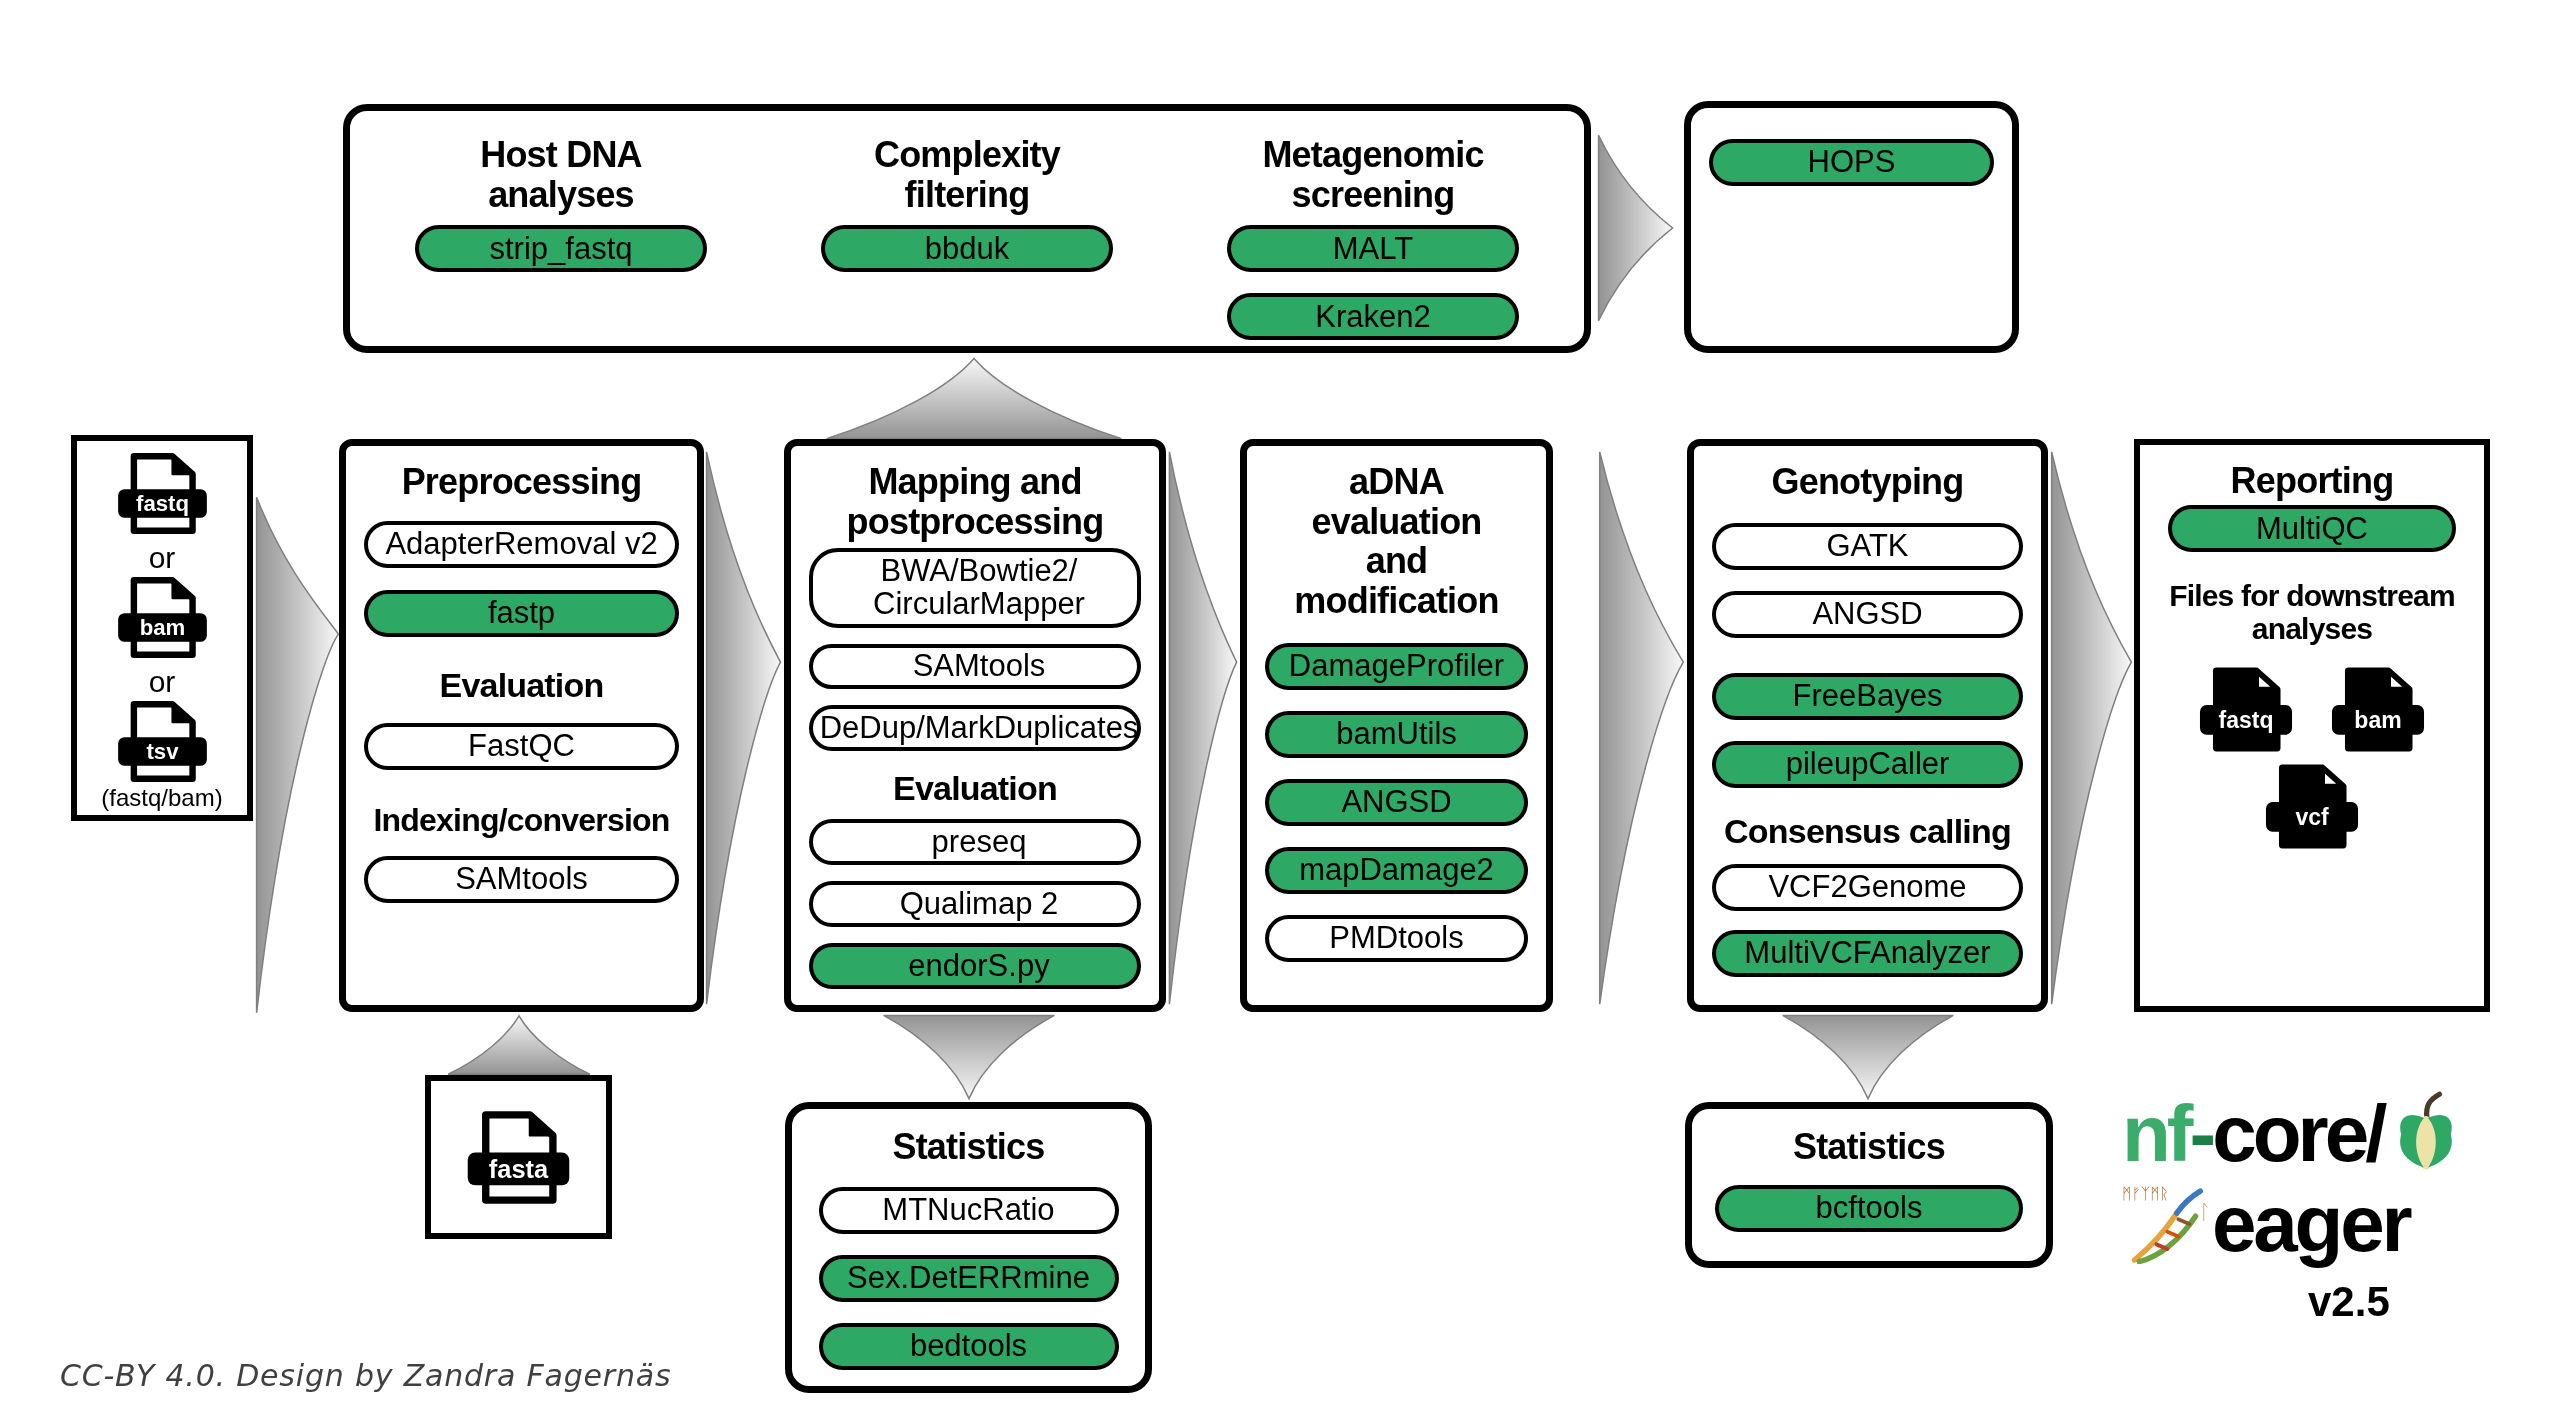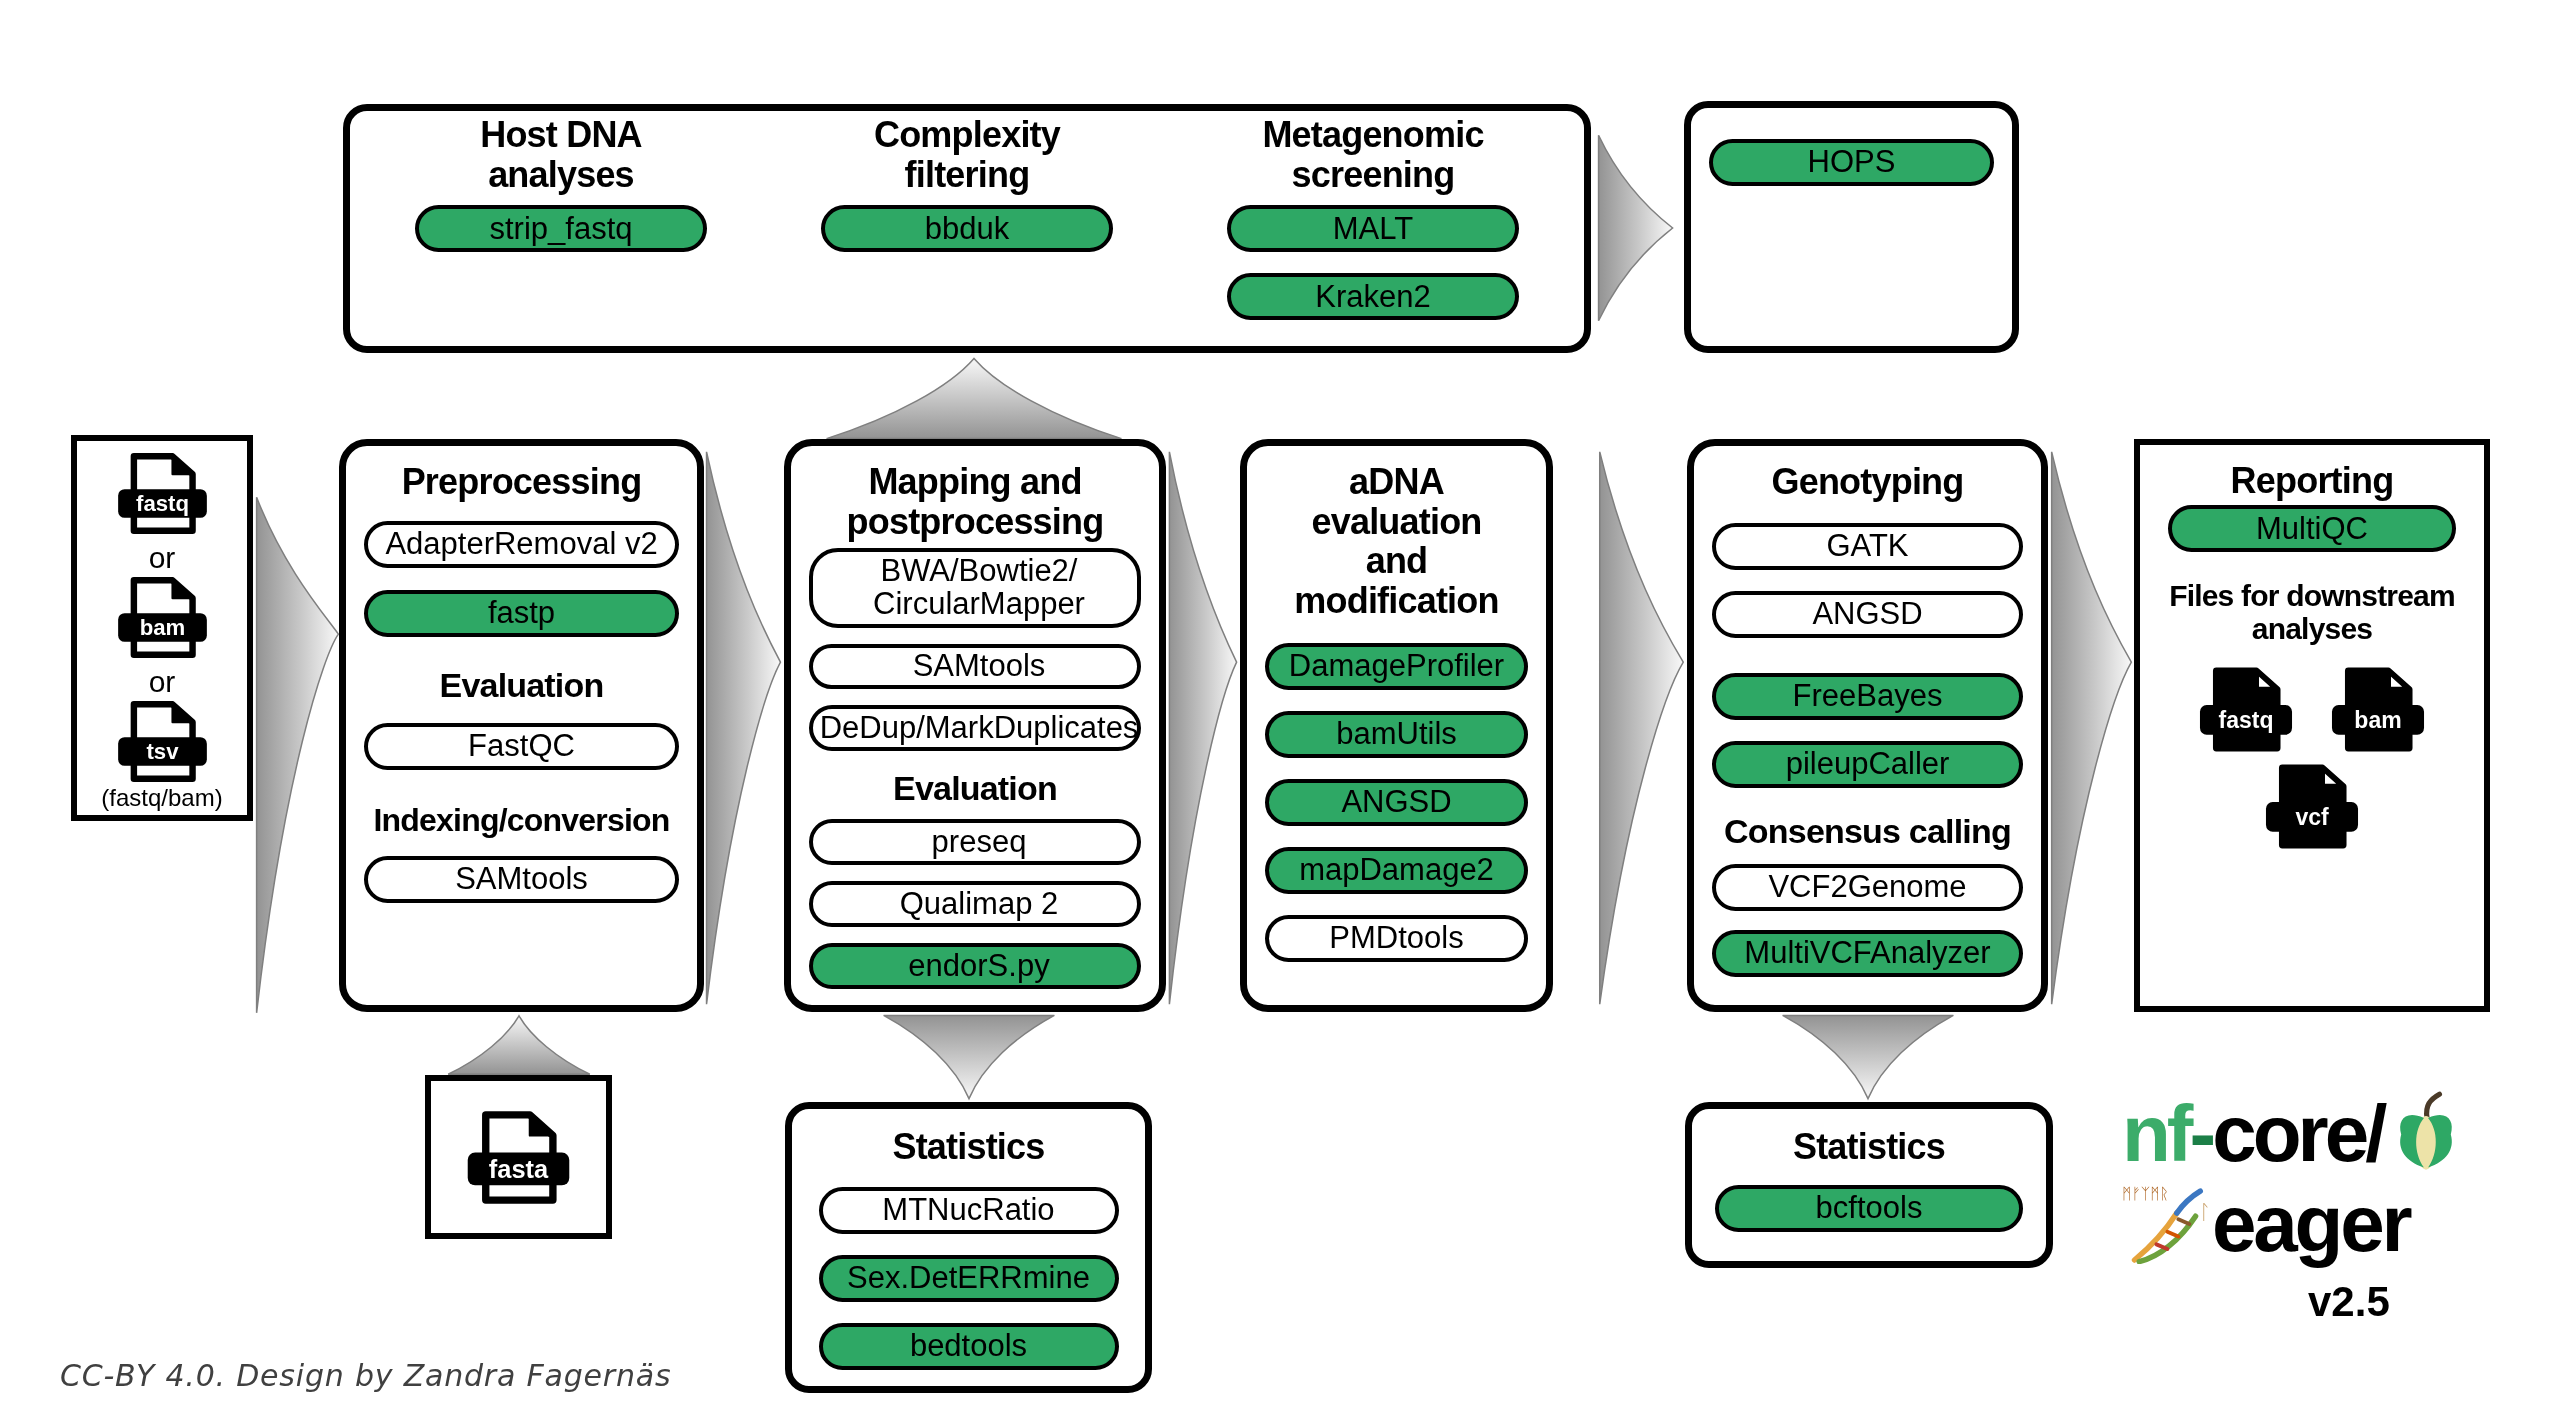--- a/index.html
+++ b/index.html
@@ -14,35 +14,35 @@
   .psub{font-weight:bold;font-size:34px;letter-spacing:-0.8px;white-space:nowrap;}
 
   .pill{height:47px;box-sizing:border-box;border:4px solid #000;border-radius:29px;background:#fff;
         display:flex;flex-direction:column;align-items:center;justify-content:center;
         font-size:31px;line-height:1.05;white-space:nowrap;}
   .pill.green{background:var(--green,#2EA865);}
   .pill.tall{height:82px;}
 
   
   .top-box{left:343px;top:104px;width:1248px;height:249px;display:grid;
-           grid-template-columns:1fr 1fr 1fr;padding:4px 8px;align-items:start;justify-items:center;}
+           grid-template-columns:1fr 1fr 1fr;padding:24px 8px;align-items:start;justify-items:center;}
   .top-box .pill{width:292px;margin-top:11.2px;}
   .top-box .pill + .pill{margin-top:21px;}
   .ancient-box{left:1684px;top:101px;width:335px;height:252px;display:flex;flex-direction:column;
                align-items:center;padding-top:17.6px;}
   .ancient-box .pill{width:285px;margin-top:13px;}
 
   
   .input-box{left:71px;top:435px;width:182px;height:386px;display:flex;flex-direction:column;
              align-items:center;padding-top:11.2px;}
   .or{font-size:30px;line-height:1.2;margin-top:4.8px;}
   .fcaption{font-size:24px;line-height:1;margin-top:3.2px;}
 
   
-  .pbox{top:439px;height:573px;border-radius:28px;display:flex;flex-direction:column;
+  .pbox{top:439px;height:573px;border-radius:13px;display:flex;flex-direction:column;
         align-items:center;padding:16px 17.6px;}
   .pbox .pill{width:100%;}
   #preprocessing{left:339px;width:365px;}
   #mapping{left:784px;width:382px;}
   #adna{left:1240px;width:313px;}
   #genotyping{left:1687px;width:361px;}
   #reporting{left:2134px;width:356px;border-radius:0;border-width:6.4px;}
 
   
   #preprocessing .pill{margin-top:19px;}

